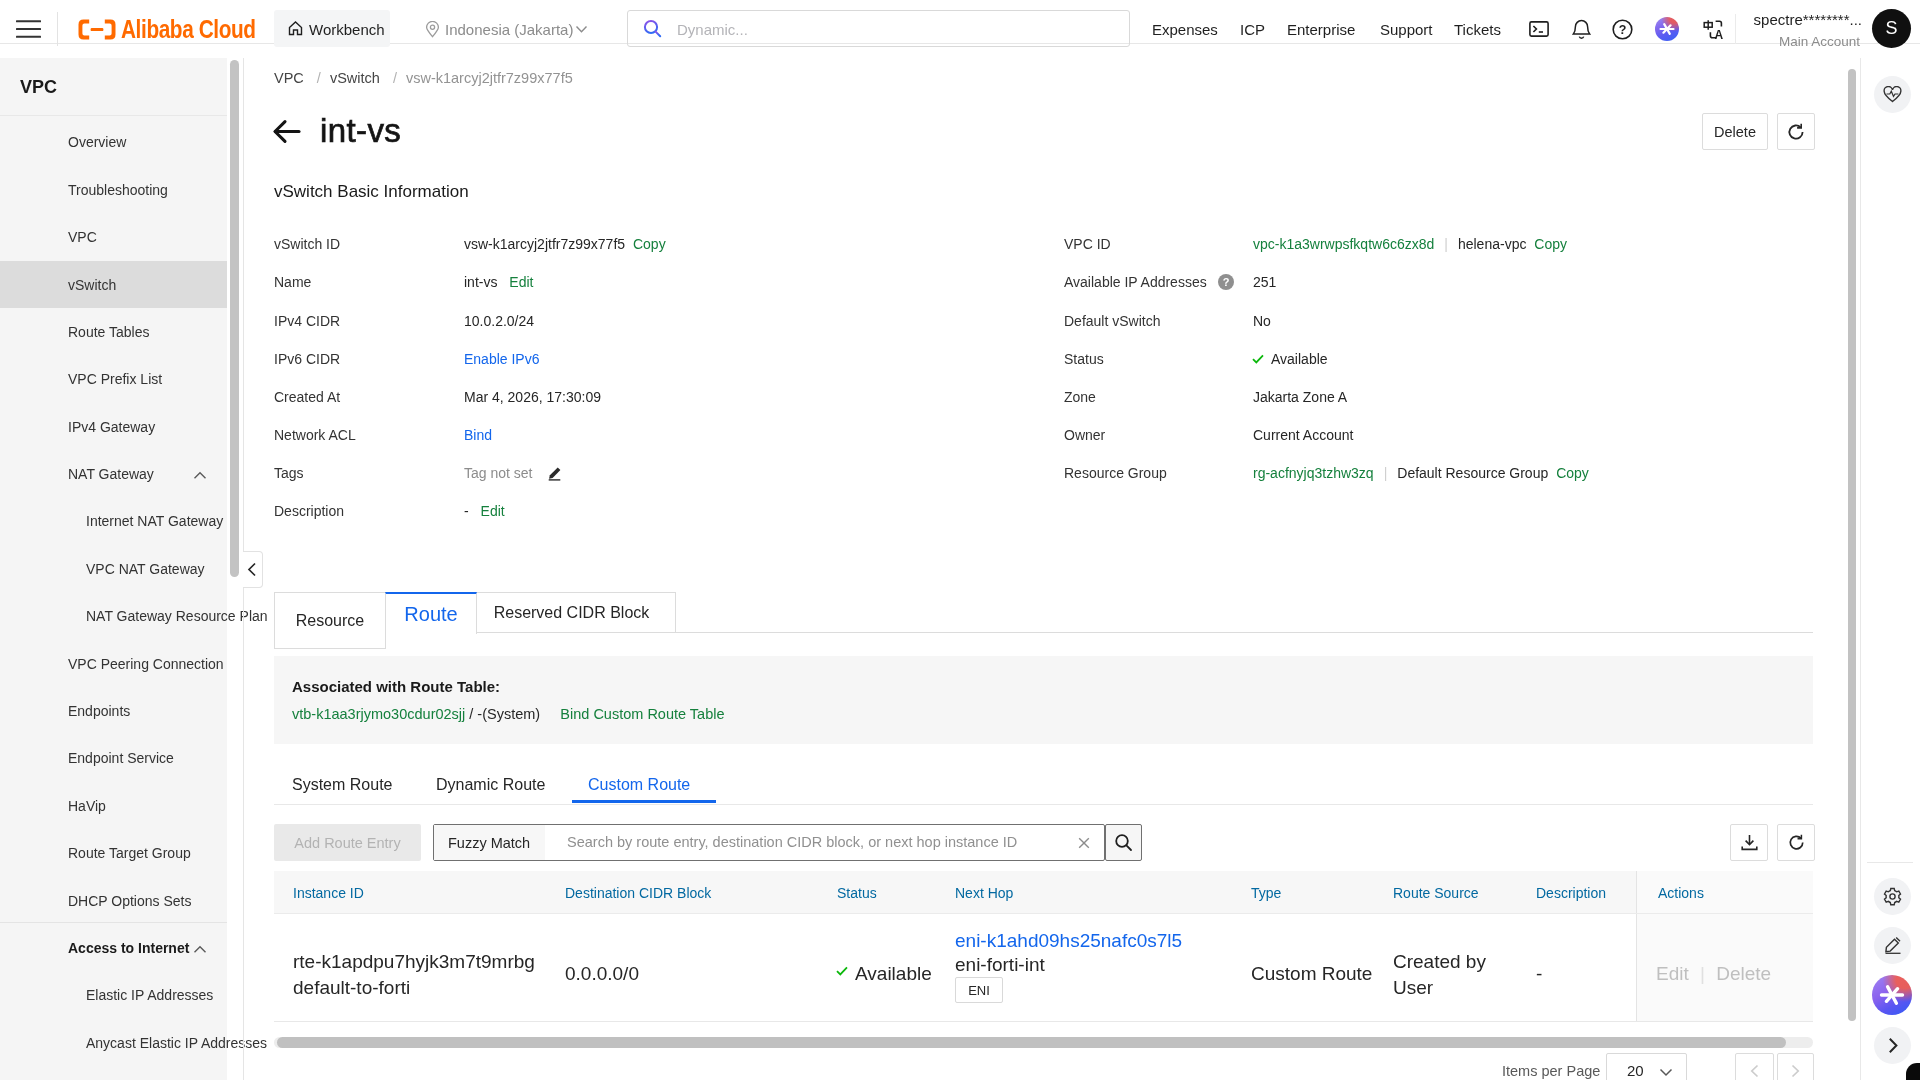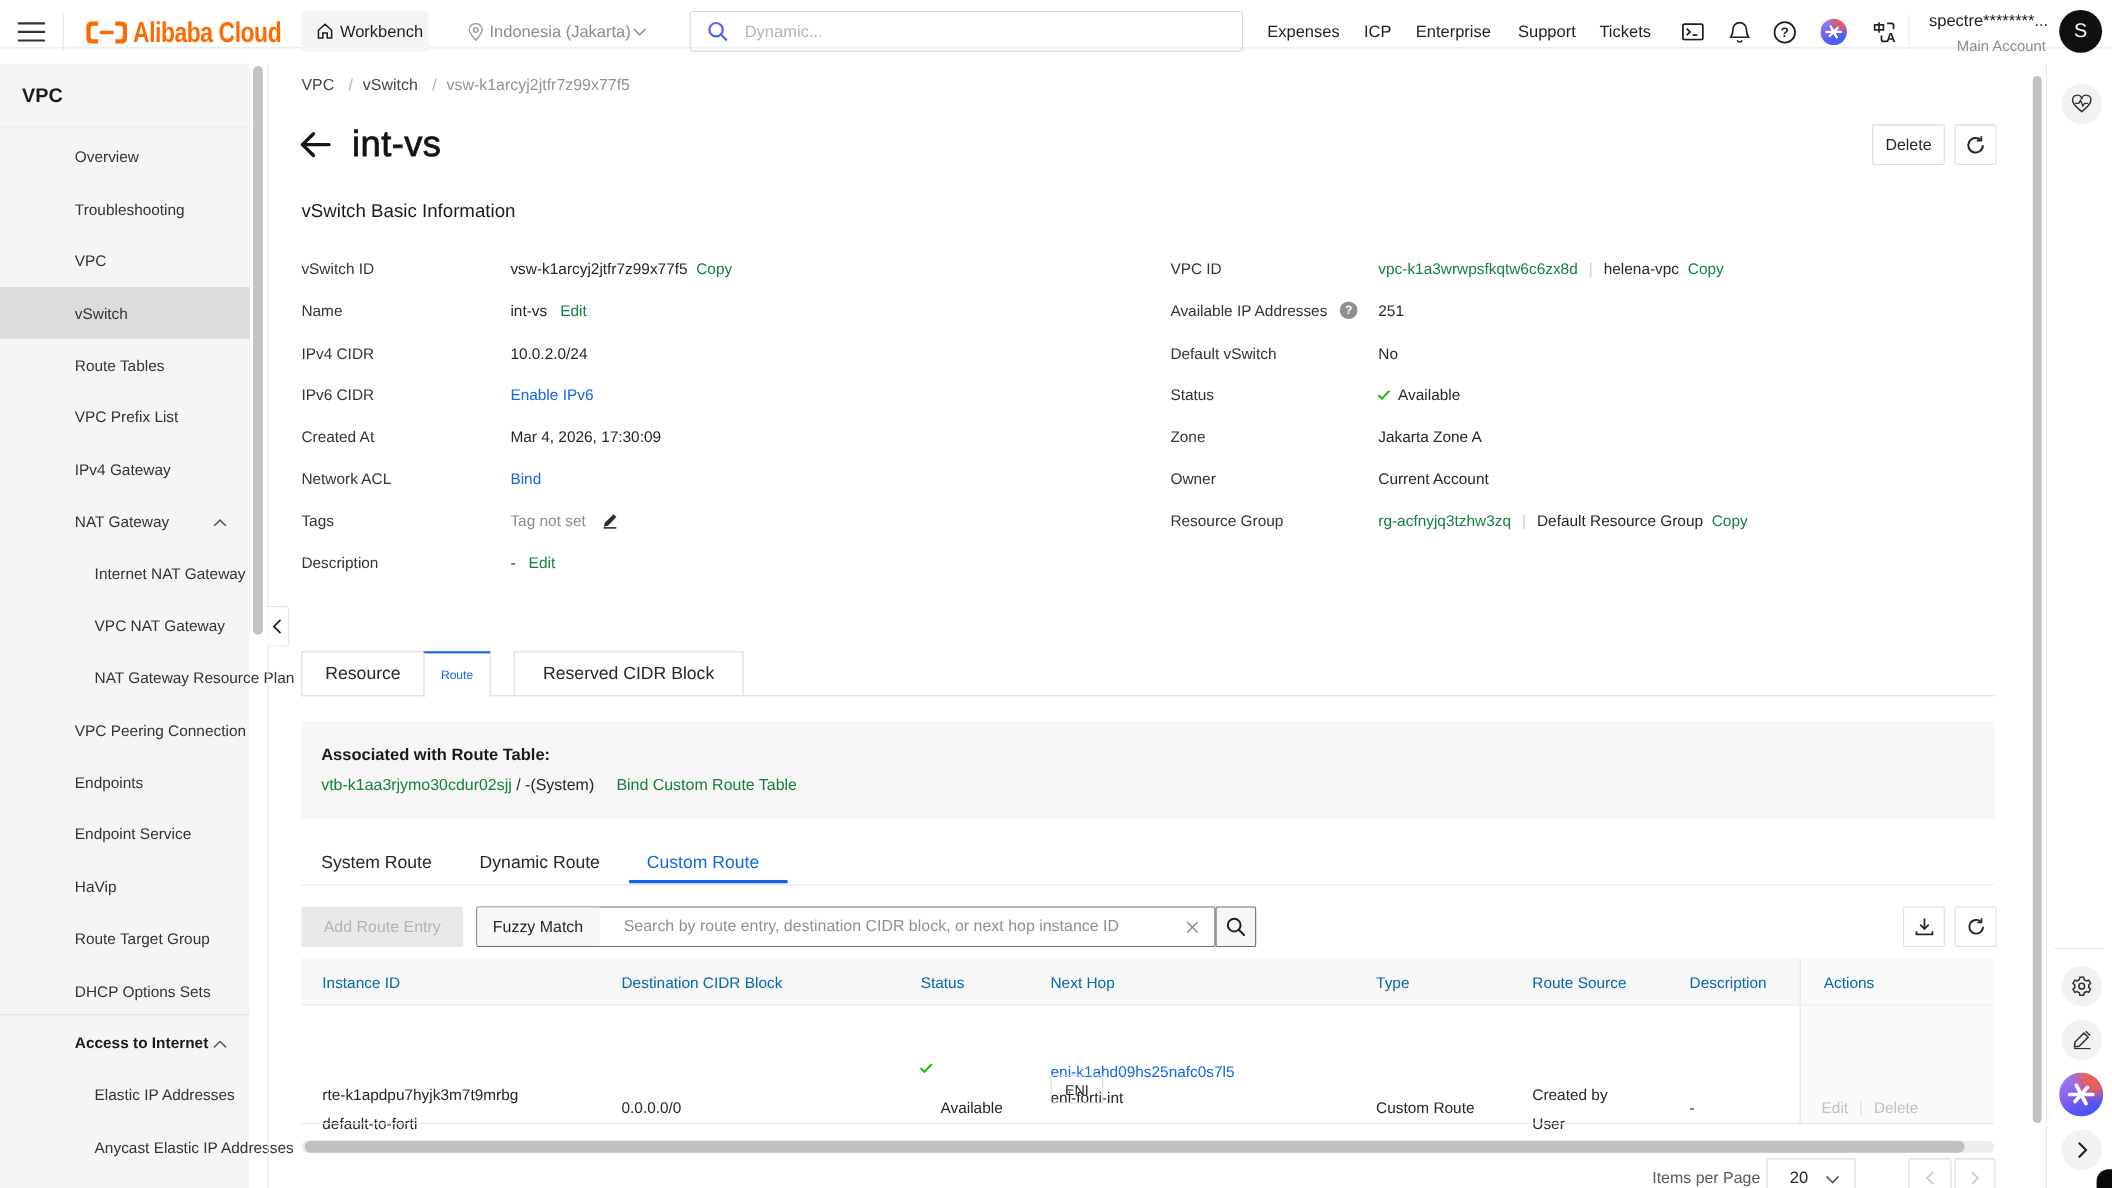--- a/index.html
+++ b/index.html
@@ -13,21 +13,21 @@
   #nav { position:absolute; left:0; top:0; width:1920px; height:44px; background:#fff;
          border-bottom:1px solid #e7e7e7; z-index:50; }
   .navtxt { position:absolute; top:21px; font-size:15px; color:#1f1f1f; }
   
   #side { position:absolute; left:0; top:58px; width:227px; height:1022px; background:#f5f5f5; }
   .sitem { position:absolute; left:20px; font-size:14px; color:#333; white-space:nowrap;margin-left:48px; }
   .sub { left:38px; }
   
   .btn { position:absolute; border:1px solid #dcdcdc; border-radius:2px; background:#fff;
          display:flex; align-items:center; justify-content:center; font-size:14px; color:#262626; }
-  .cell { position:absolute; font-size:14px; color:#262626; white-space:nowrap;margin-top:36px; }
+  .cell { position:absolute; font-size:19px; color:#262626; white-space:nowrap; }
   .hlbl { position:absolute; font-size:14px; color:#0369a1; white-space:nowrap; }
   .ilbl { position:absolute; font-size:14px; color:#333; white-space:nowrap; }
   .ival { position:absolute; font-size:14px; color:#262626; white-space:nowrap; }
   .ival.link, .cell.link { color:#1366ec; }
 </style>
 </head>
 <body>
 
 <div id="nav">
 
@@ -213,27 +213,27 @@
   </svg>
 <div class="ival" style="left:1271px;top:351px">Available</div>
 <div class="ilbl" style="left:1064px;top:389px">Zone</div>
 <div class="ival" style="left:1253px;top:389px">Jakarta Zone A</div>
 <div class="ilbl" style="left:1064px;top:427px">Owner</div>
 <div class="ival" style="left:1253px;top:427px">Current Account</div>
 <div class="ilbl" style="left:1064px;top:465px">Resource Group</div>
 <div class="ival" style="left:1253px;top:465px"><span class="link">rg-acfnyjq3tzhw3zq</span><span style="color:#d0d0d0;margin:0 10px">|</span>Default Resource Group <span class="link" style="margin-left:4px">Copy</span></div>
 
 <div class="abs" style="left:274px;top:632px;width:1539px;height:1px;background:#dcdcdc"></div>
-<div class="abs" style="left:274px;top:592px;width:112px;height:41px;border:1px solid #dcdcdc;background:#fff;
+<div class="abs" style="left:274px;top:592px;width:112px;height:57px;border:1px solid #dcdcdc;background:#fff;
      display:flex;align-items:center;justify-content:center;font-size:16px;color:#262626">Resource</div>
 <div class="abs" style="left:467px;top:592px;width:209px;height:41px;border:1px solid #dcdcdc;background:#fff;
      display:flex;align-items:center;justify-content:center;font-size:16px;color:#262626">Reserved CIDR Block</div>
-<div class="abs" style="left:385px;top:592px;width:61px;height:42px;border-left:1px solid #dcdcdc;border-right:1px solid #dcdcdc;
+<div class="abs" style="left:385px;top:592px;width:92px;height:42px;border-left:1px solid #dcdcdc;border-right:1px solid #dcdcdc;
      border-top:2.5px solid #1366ec;background:#fff;z-index:2;
-     display:flex;align-items:center;justify-content:center;font-size:11px;color:#1366ec">Route</div>
+     display:flex;align-items:center;justify-content:center;font-size:20px;color:#1366ec">Route</div>
 
 <div class="abs" style="left:274px;top:656px;width:1539px;height:88px;background:#f6f6f6"></div>
 <div class="abs" style="left:292px;top:678px;font-size:15px;font-weight:bold;color:#1a1a1a">Associated with Route Table:</div>
 <div class="abs" style="left:292px;top:706px;font-size:14.5px;color:#262626"><span class="link">vtb-k1aa3rjymo30cdur02sjj</span> / -(System)&nbsp;&nbsp;&nbsp;&nbsp;&nbsp;<span class="link">Bind Custom Route Table</span></div>
 
 <div class="abs" style="left:292px;top:776px;font-size:16px;color:#262626">System Route</div>
 <div class="abs" style="left:436px;top:776px;font-size:16px;color:#262626">Dynamic Route</div>
 <div class="abs" style="left:588px;top:776px;font-size:16px;color:#1366ec">Custom Route</div>
 <div class="abs" style="left:274px;top:804px;width:1539px;height:1px;background:#e8e8e8"></div>
 <div class="abs" style="left:572px;top:800px;width:144px;height:3px;background:#1366ec"></div>

